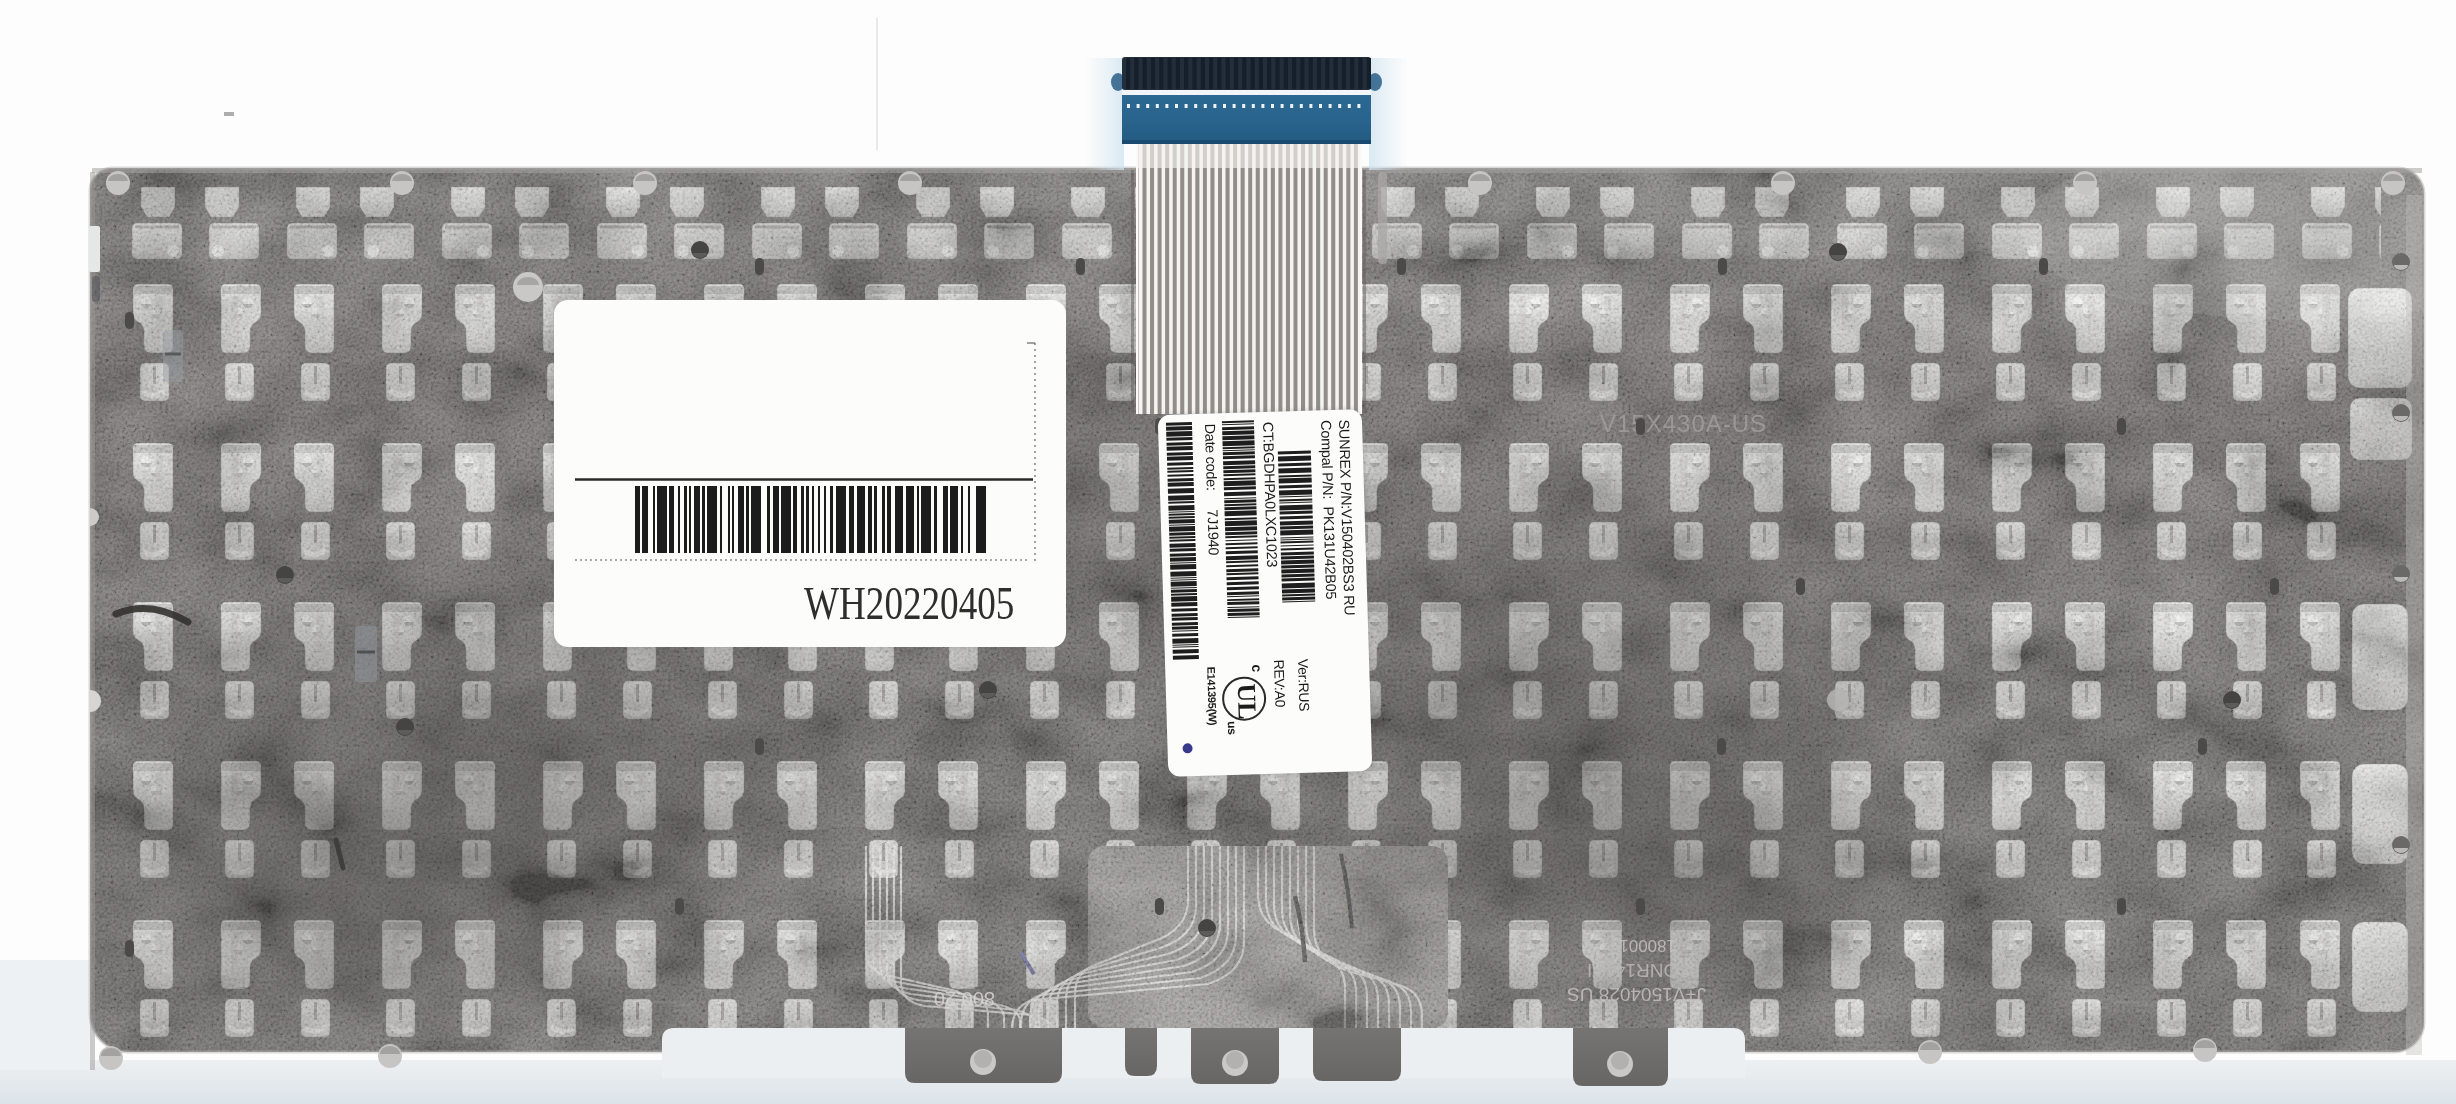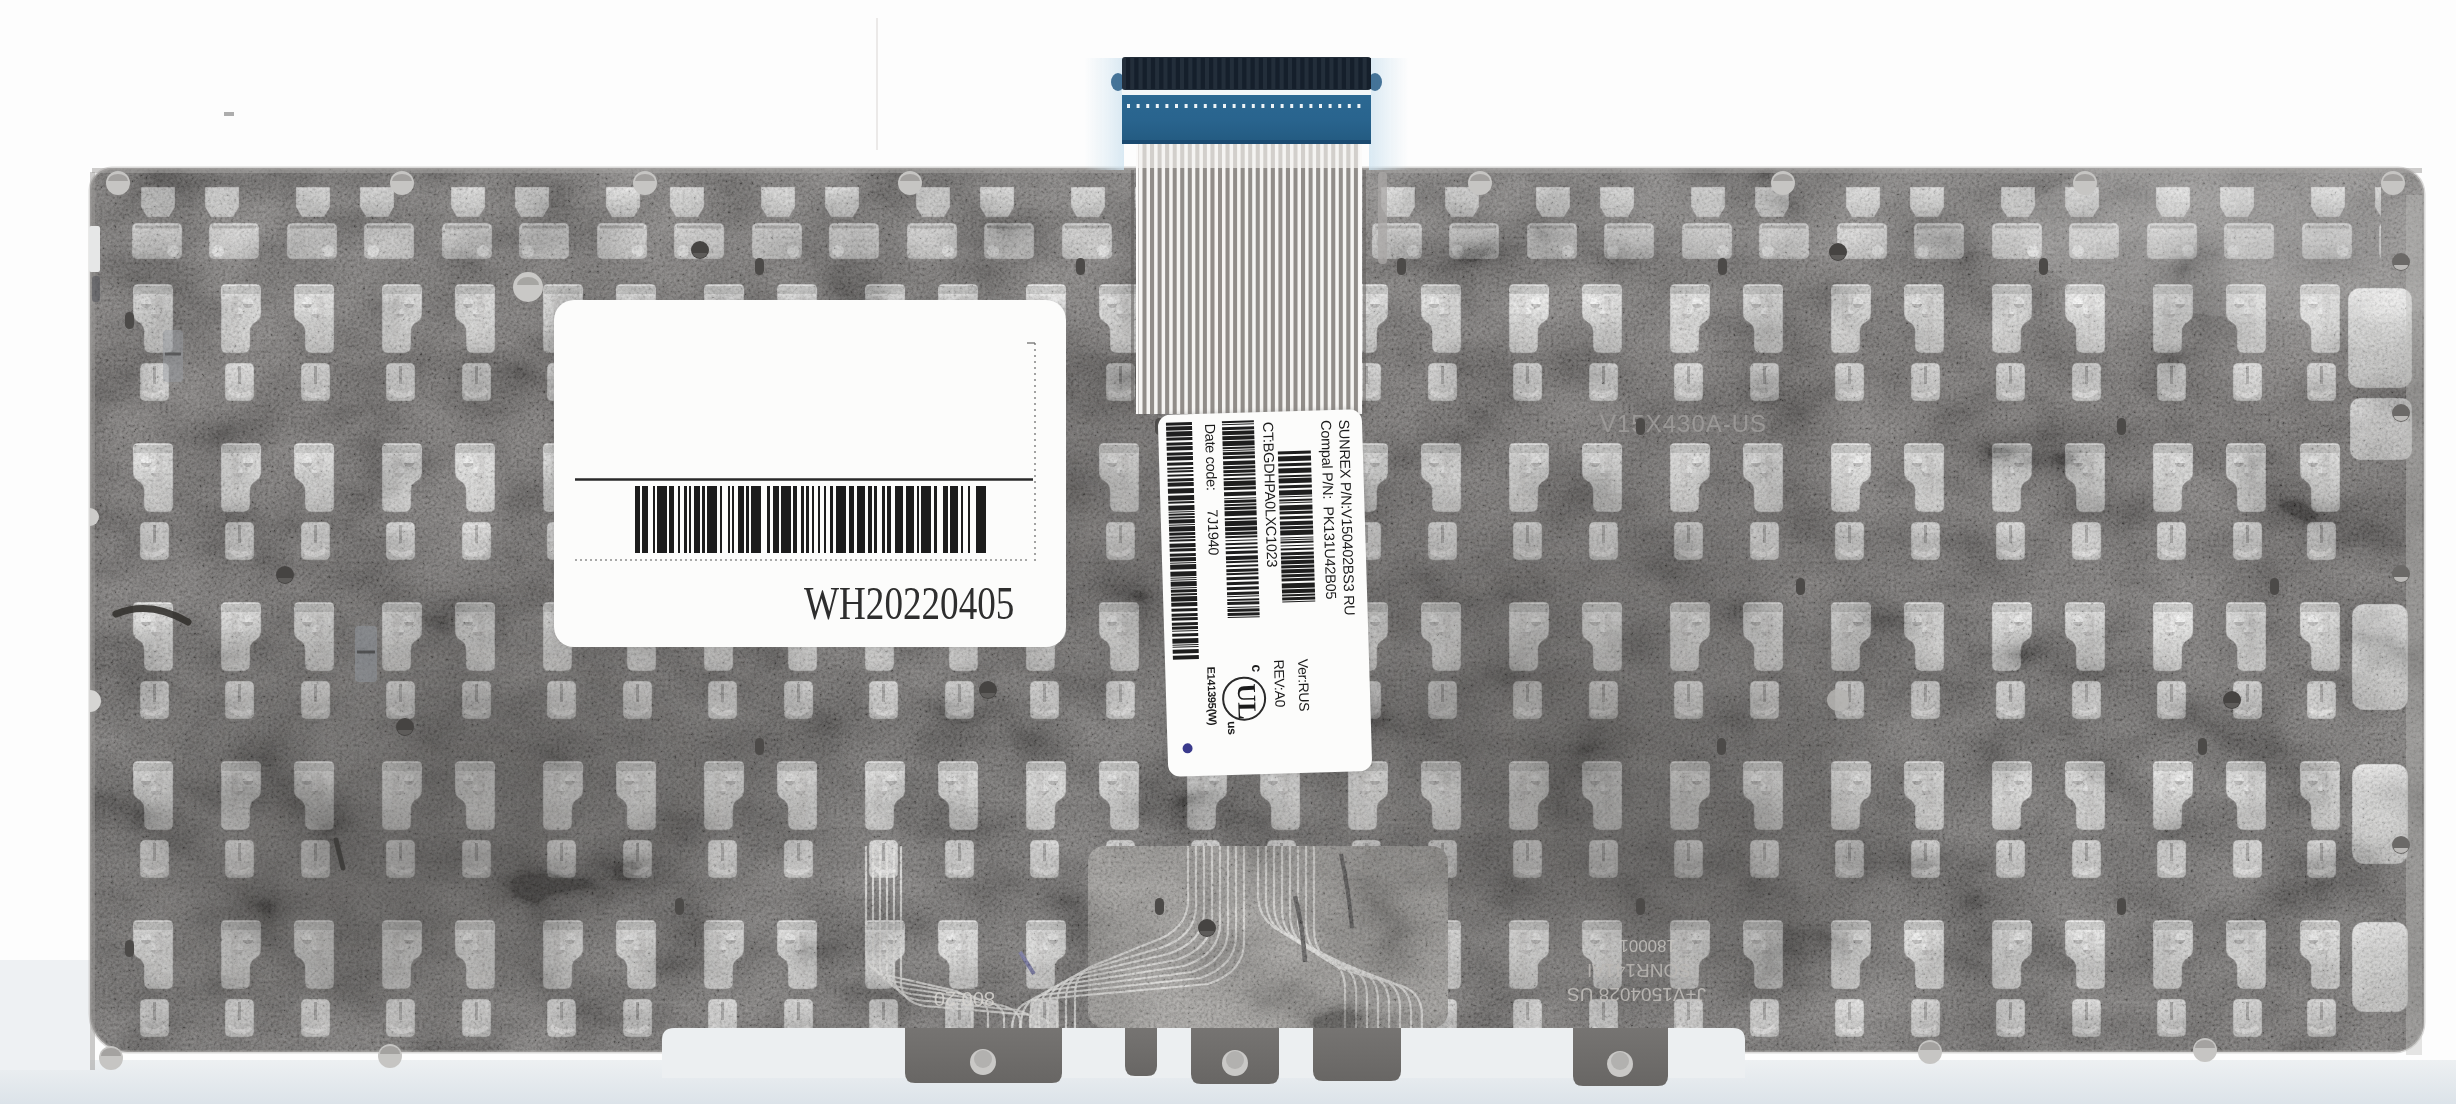--- a/index.html
+++ b/index.html
@@ -1,15 +1,15 @@
 <!DOCTYPE html>
 <html><head><meta charset="utf-8"><style>
 html,body{margin:0;padding:0;width:2456px;height:1104px;overflow:hidden;background:#fdfdfd;}
 .abs{position:absolute;}
-#bigLabel{left:554px;top:300px;width:512px;height:347px;background:#fcfcfb;border-radius:20px;box-shadow:0 0 6px rgba(120,120,120,0.35);}
+#bigLabel{left:554px;top:300px;width:512px;height:347px;background:#fcfcfb;border-radius:14px;box-shadow:0 0 6px rgba(120,120,120,0.35);}
 #vLabel{left:1163px;top:412px;width:204px;height:362px;}
 #vInner{position:absolute;left:-79px;top:79px;width:362px;height:204px;background:#fcfcfb;border-radius:12px;transform:rotate(88.3deg);box-shadow:0 0 5px rgba(110,110,110,0.4);font-family:"Liberation Sans", sans-serif;color:#1b1b1b;}
 .vt{position:absolute;white-space:nowrap;letter-spacing:-0.3px;}
 #wh{position:absolute;left:250px;top:276px;font-family:"Liberation Serif", serif;font-size:47px;letter-spacing:0;color:#2e2e2e;transform:scale(0.79,1);transform-origin:0 0;}
 </style></head>
 <body>
 <div style="position:absolute;left:0;top:0;filter:blur(0.75px);"><svg width="2456" height="1104" viewBox="0 0 2456 1104" xmlns="http://www.w3.org/2000/svg">
       <defs>
 <linearGradient id="gPlate" x1="0" y1="0" x2="0" y2="1">
  <stop offset="0" stop-color="#5e5b59"></stop>

